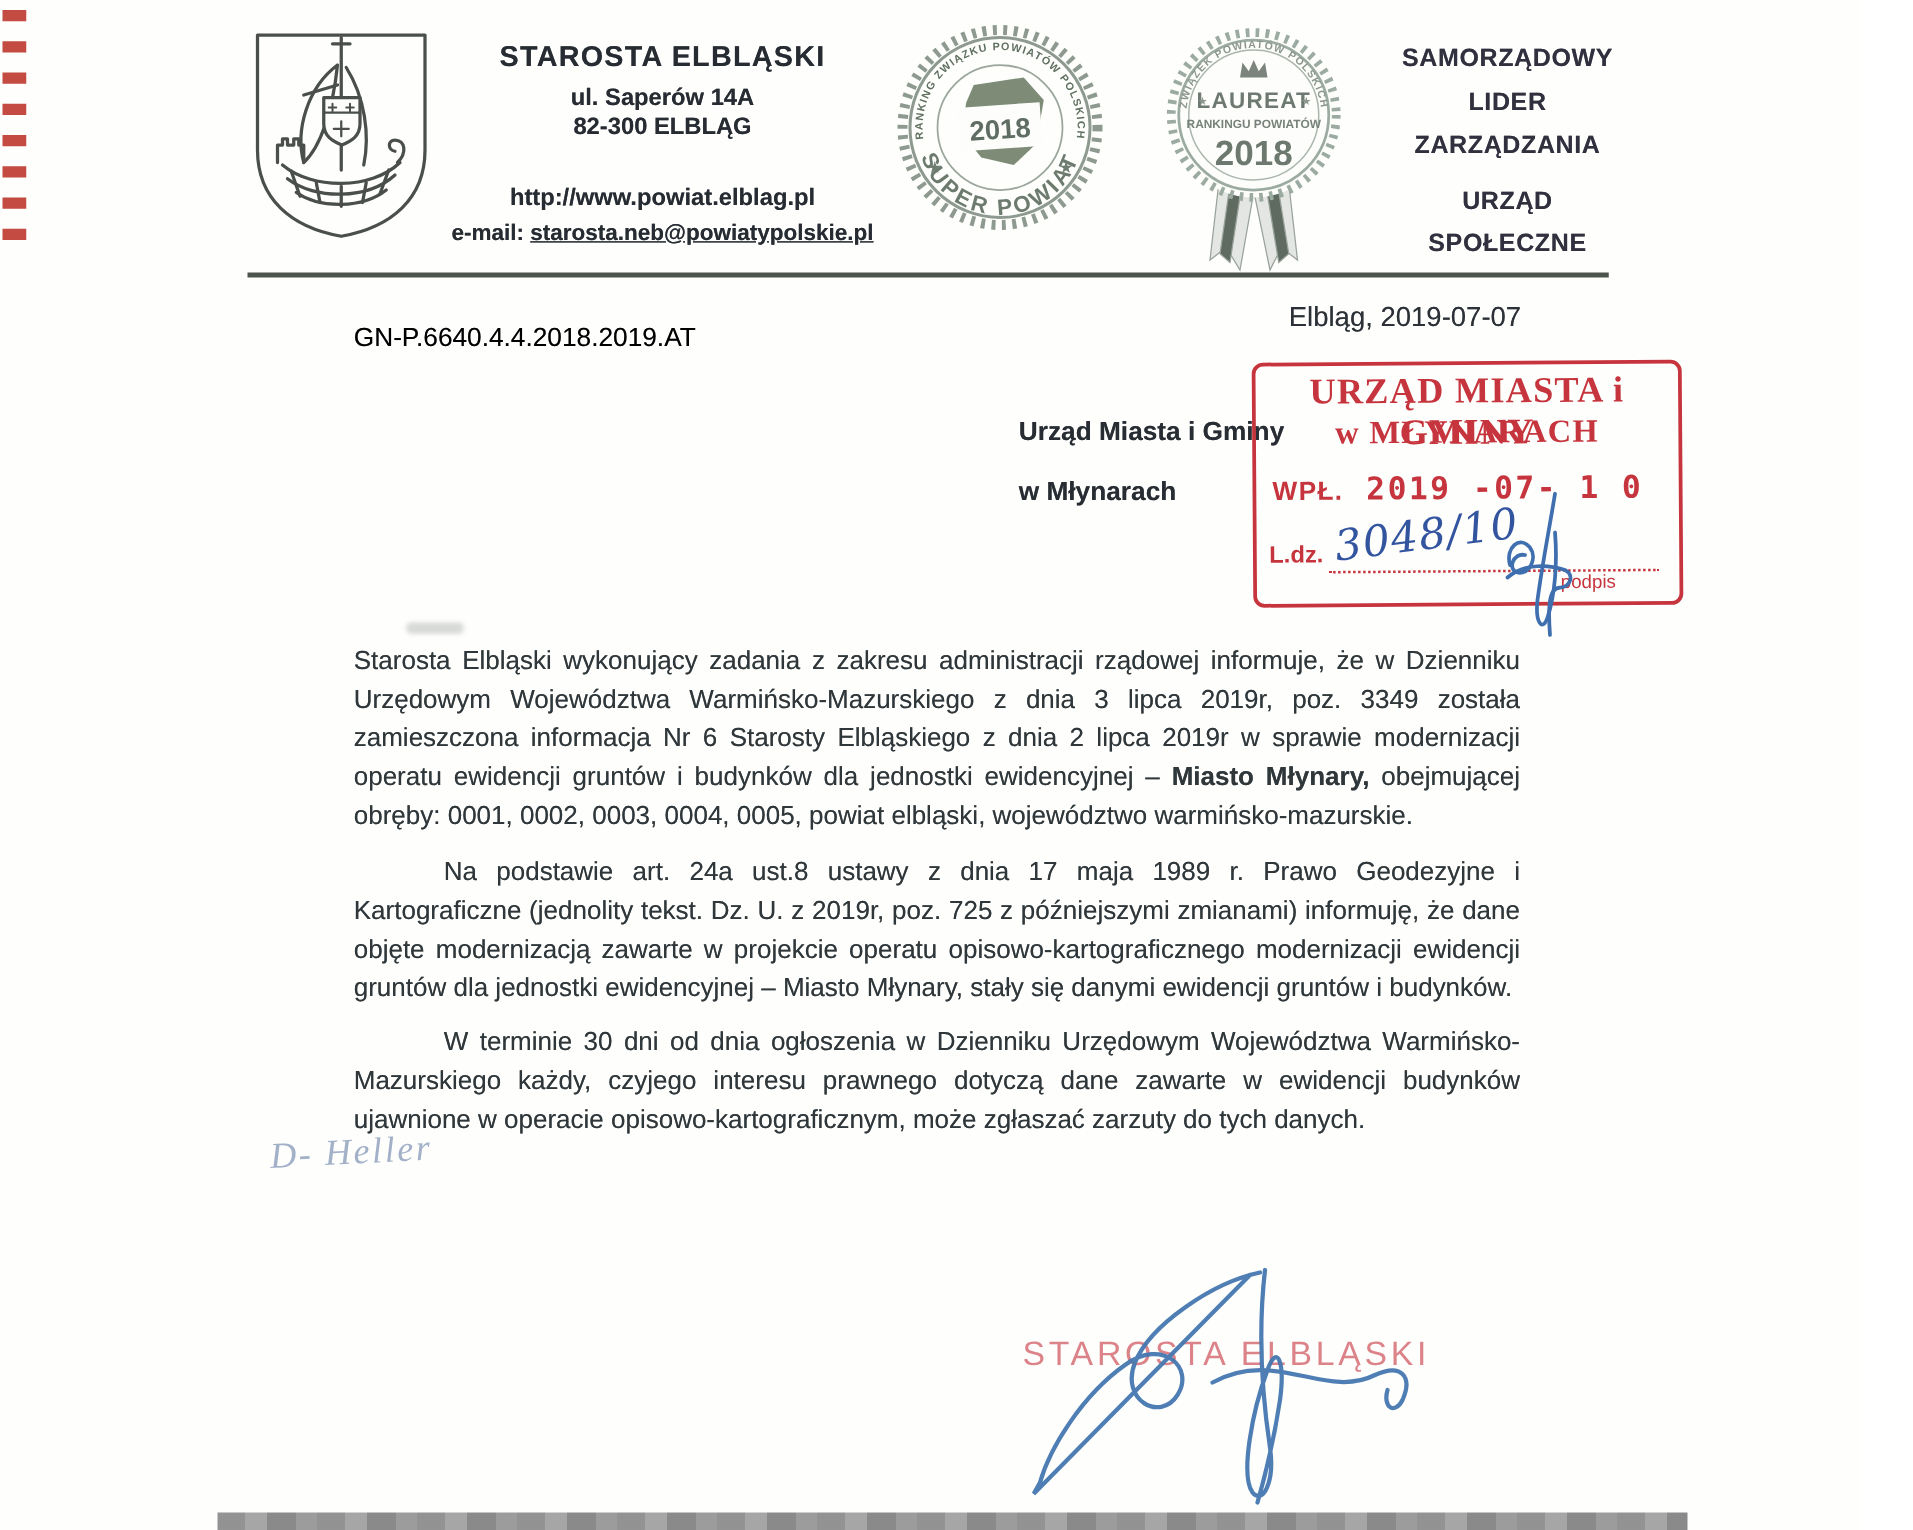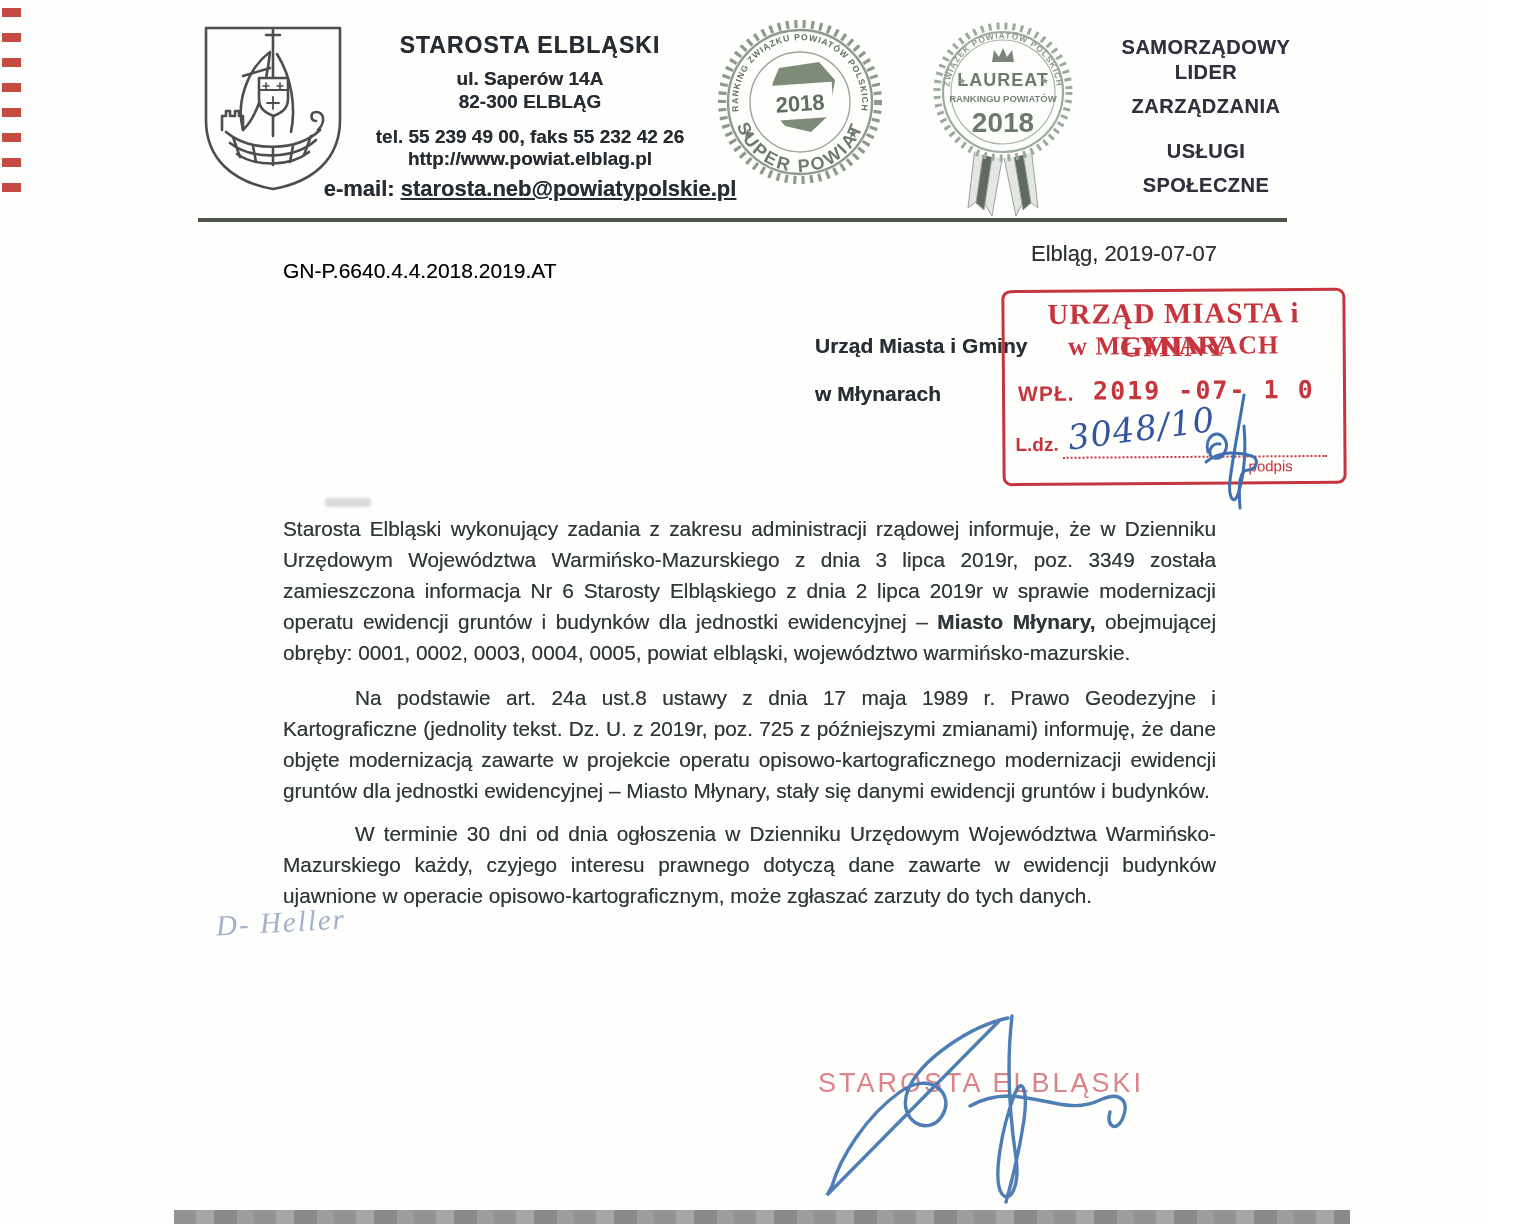--- a/index.html
+++ b/index.html
@@ -93,23 +93,22 @@
       <path d="M59,54 h29 v21 c0,10 -7,14 -14.5,17 c-7.5,-3 -14.5,-7 -14.5,-17 Z" fill="#fdfdfc"></path>
       <path d="M59,66 H88" stroke-width="1.8"></path>
       <path d="M66,59 v6 M63,62 h6 M80,59 v6 M77,62 h6" stroke-width="1.6"></path>
       <path d="M73,73 v12 M67,79 h12" stroke-width="1.8"></path>
     </g>
   </svg>
 
   <div class="lh-line" style="left:360px;top:32px;width:340px;font-size:23px;letter-spacing:1px;">STAROSTA ELBLĄSKI</div>
   <div class="lh-line" style="left:360px;top:68px;width:340px;font-size:19px;">ul. Saperów 14A</div>
   <div class="lh-line" style="left:360px;top:91px;width:340px;font-size:19px;">82-300 ELBLĄG</div>
-  <div class="lh-line" style="left:330px;top:126px;width:400px;font-size:19px;">tel. 55 239 49 00, faks 55 232 42 26</div>
   <div class="lh-line" style="left:360px;top:148px;width:340px;font-size:19px;">http://www.powiat.elblag.pl</div>
-  <div class="lh-line" style="left:310px;top:176px;width:440px;font-size:22px;">
+  <div class="lh-line" style="left:310px;top:176px;width:440px;font-size:18px;">
     <span>e-mail: </span><span class="lh-email-addr">starosta.neb@powiatypolskie.pl</span>
   </div>
 
   <svg class="abs" style="left:716px;top:18px;" width="168" height="168" viewBox="0 0 168 168">
     <circle cx="84" cy="84" r="78" fill="none" stroke="#8e9a90" stroke-width="8" stroke-dasharray="3.2 5.2"></circle>
     <circle cx="84" cy="84" r="72" fill="none" stroke="#8e9a90" stroke-width="2.4"></circle>
     <circle cx="84" cy="84" r="50" fill="none" stroke="#9aa69c" stroke-width="1.4"></circle>
     <path id="sp-top" d="M 30.3,115 A 62 62 0 1 1 137.7,115" fill="none"></path>
     <text font-size="8.6" font-weight="bold" fill="#60705f" letter-spacing="1" font-family="Liberation Sans,sans-serif">
       <textPath href="#sp-top" startOffset="50%" text-anchor="middle">RANKING ZWIĄZKU POWIATÓW POLSKICH</textPath>
@@ -144,24 +143,24 @@
     </text>
     <path d="M68,42 L70,30 L75,37 L79,28 L83,37 L88,30 L90,42 Z" fill="#7c857d"></path>
     <text x="79" y="66" text-anchor="middle" font-size="18" font-weight="bold" fill="#6e7a71" letter-spacing="1" font-family="Liberation Sans,sans-serif">LAUREAT</text>
     <text x="34" y="64" font-size="9" fill="#8c978e">★</text>
     <text x="117" y="64" font-size="9" fill="#8c978e">★</text>
     <text x="79" y="82" text-anchor="middle" font-size="9.5" font-weight="bold" fill="#77837a" font-family="Liberation Sans,sans-serif">RANKINGU POWIATÓW</text>
     <text x="79" y="112" text-anchor="middle" font-size="28" font-weight="bold" fill="#6d796f" font-family="Liberation Sans,sans-serif">2018</text>
   </svg>
 
   <div class="abs motto" style="left:1100px;top:36px;width:212px;">
-    <div style="margin-bottom:2px;">SAMORZĄDOWY</div>
+    <div style="margin-bottom:12px;">SAMORZĄDOWY</div>
     <div style="margin-bottom:11px;">LIDER</div>
     <div style="margin-bottom:22px;">ZARZĄDZANIA</div>
-    <div style="margin-bottom:11px;">USŁUGI</div>
+    <div style="margin-bottom:11px;">URZĄD</div>
     <div>SPOŁECZNE</div>
   </div>
 
   <div class="divider"></div>
 
   <div class="place-date">Elbląg, 2019-07-07</div>
   <div class="reference">GN-P.6640.4.4.2018.2019.AT</div>
 
   <div class="addressee" style="top:334px;">Urząd Miasta i Gminy</div>
   <div class="addressee" style="top:382px;">w Młynarach</div>

